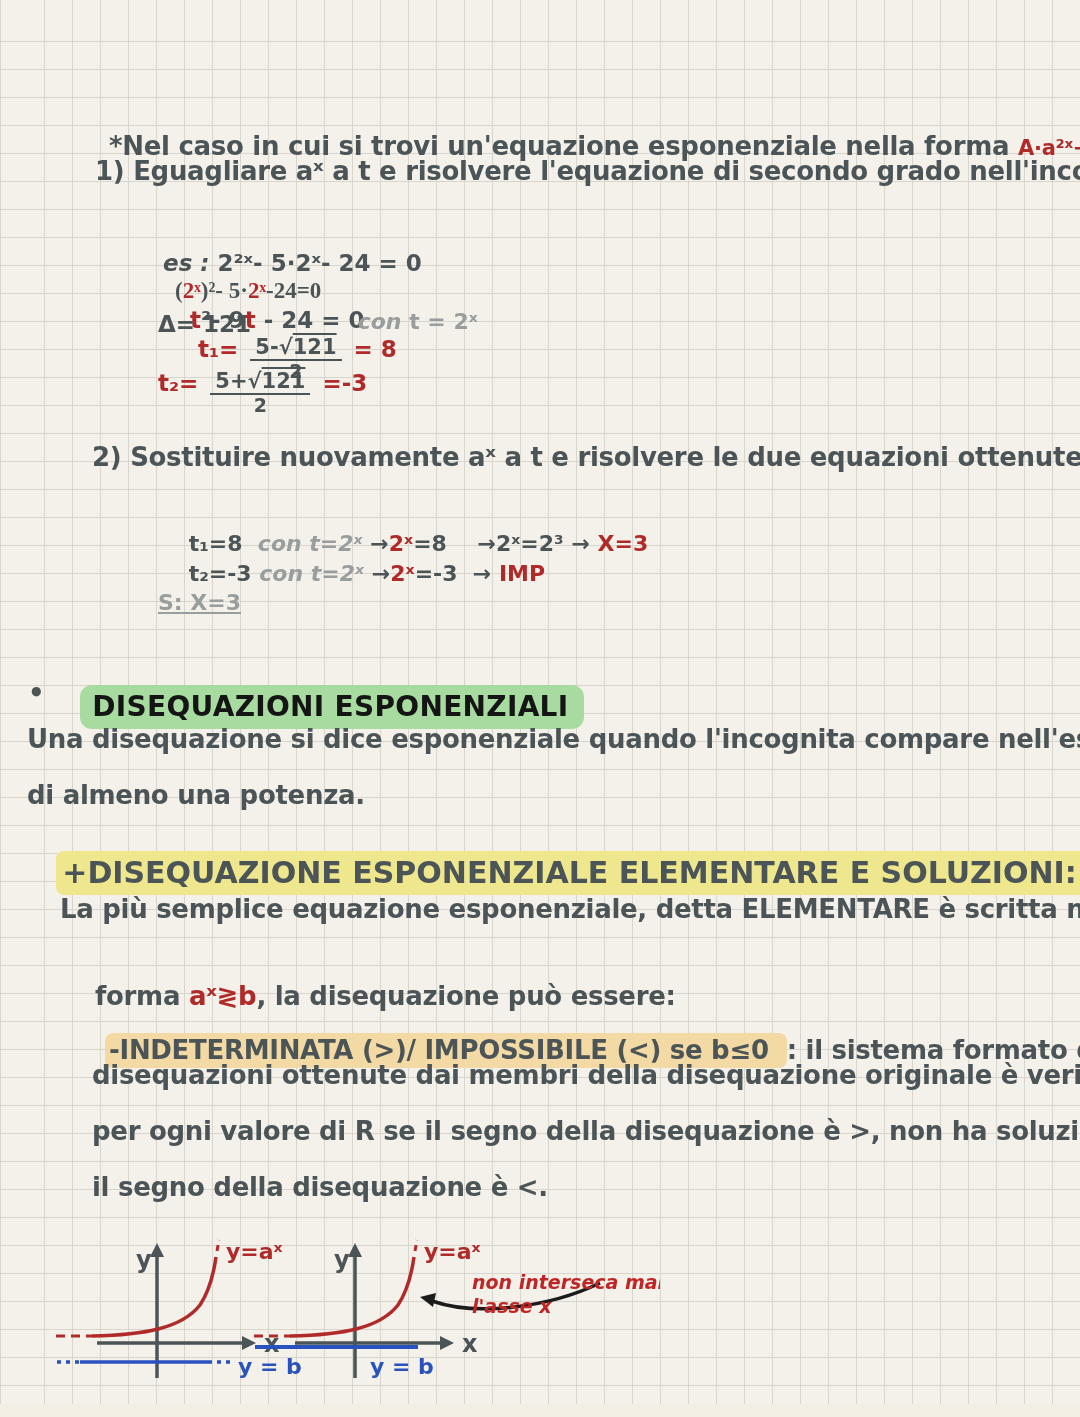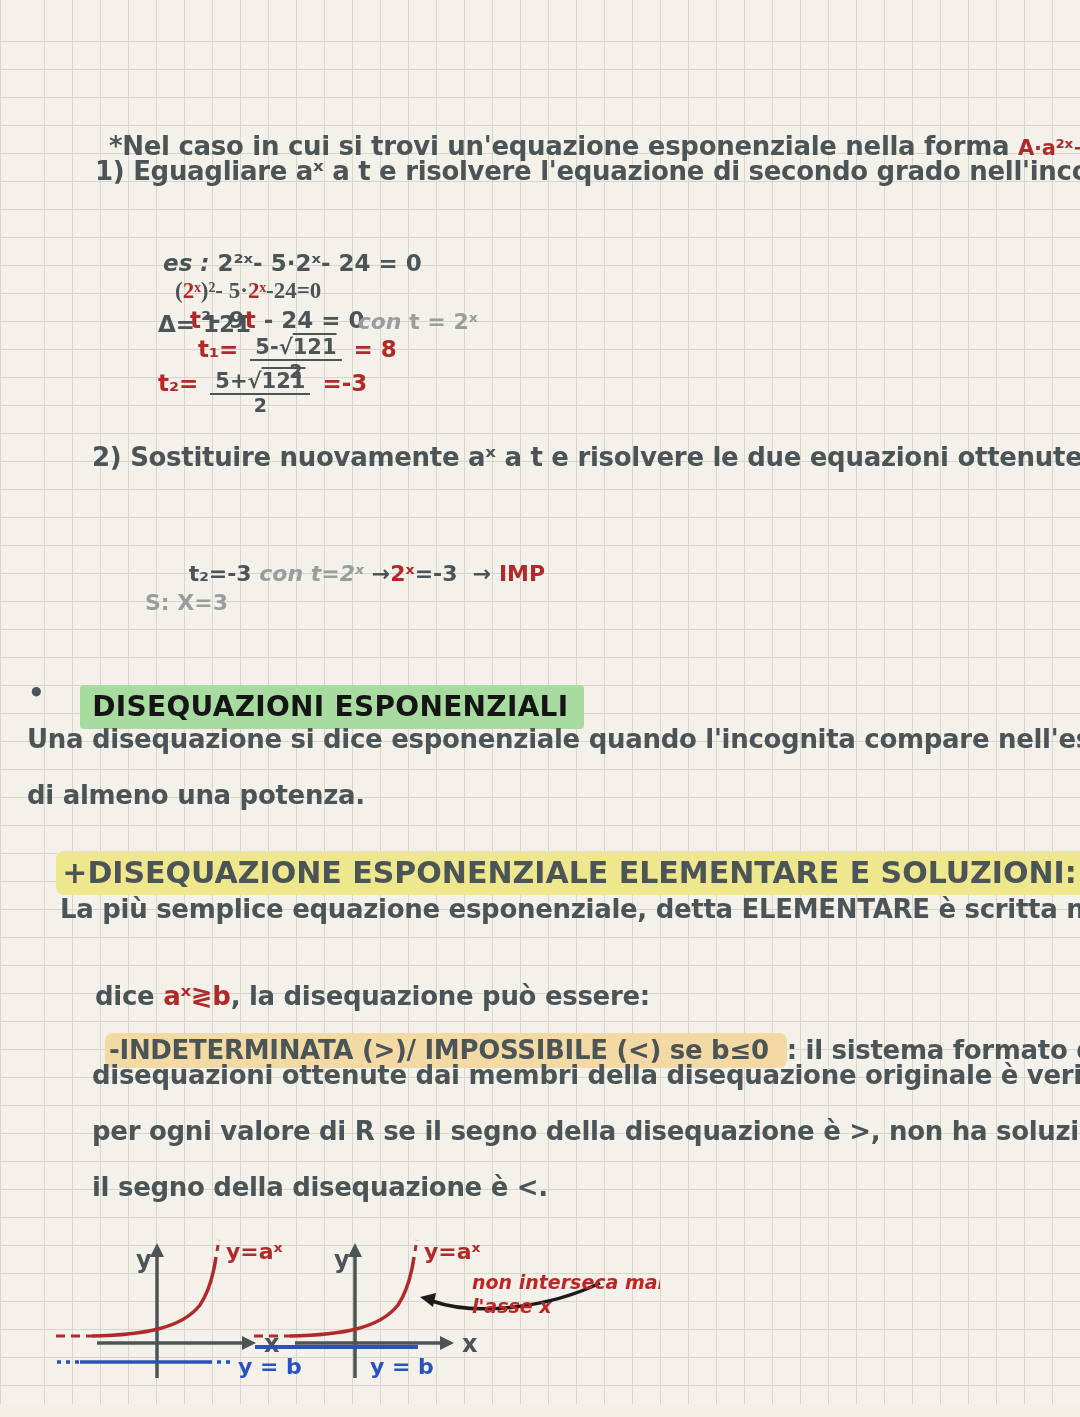--- a/index.html
+++ b/index.html
@@ -17,21 +17,21 @@
   }
   .bottom-strip{position:absolute;left:0;top:1404px;width:1080px;height:13px;background:#f3efe4;}
   .abs{position:absolute;white-space:pre;}
   .body-line{font-size:26px;letter-spacing:-0.3px;line-height:1.2;}
   .math-line{font-size:23px;letter-spacing:0;}
   .small-math{font-size:22px;}
   .red{color:#b12a2a;}
   .light{color:#989e9e;}
   .cursive{font-style:italic;}
   .black-heading{color:#151515;font-size:28px;letter-spacing:0.3px;}
-  .pill-green{background:#a7dba0;border-radius:4px;padding:5px 16px 6px 12px;display:inline-block;}
+  .pill-green{background:#a7dba0;border-radius:12px;padding:5px 16px 6px 12px;display:inline-block;}
   .pill-yellow{background:#efe78d;border-radius:8px;padding:4px 28px 5px 6px;display:inline-block;font-size:30px;}
   .hl-orange{background:#f3d9a4;border-radius:8px;padding:2px 18px 3px 4px;}
   .frac{display:inline-flex;flex-direction:column;align-items:center;line-height:1.05;margin:0 4px;}
   .frac .num{border-bottom:2.5px solid #4b5456;padding:0 5px 1px 5px;font-size:21px;}
   .frac .den{font-size:19px;padding-top:1px;}
   .radicand{text-decoration:overline;}
   .flexrow{display:flex;align-items:flex-start;}
   svg text{font-family:"DejaVu Sans",sans-serif;font-weight:bold;}
 </style>
 </head>
@@ -71,40 +71,43 @@
     <span class="red">t₂= </span>
     <span class="frac">
       <span class="num"><span>5+</span>√<span class="radicand">121</span></span>
       <span class="den">2</span>
     </span>
     <span class="red"> =-3</span>
   </div>
 
   <div class="abs body-line" style="left:92px;top:442px;">2) Sostituire nuovamente aˣ a t e risolvere le due equazioni ottenute.</div>
 
+  <div class="abs small-math" style="left:158px;top:506px;">
+    <span>t₁=8  </span><span class="light cursive">con t=2ˣ</span><span> →</span><span class="red">2ˣ</span><span>=8    </span><span>→2ˣ=2³ </span><span>→ </span><span class="red">X=3</span>
+  </div>
   <div class="abs small-math" style="left:158px;top:536px;">
     <span>t₂=-3 </span><span class="light cursive">con t=2ˣ</span><span> →</span><span class="red">2ˣ</span><span>=-3  </span><span>→ </span><span class="red">IMP</span>
   </div>
-  <div class="abs small-math light" style="left:145px;top:590px;">S: X=3</div>
+  <div class="abs small-math light" style="left:158px;top:590px;text-decoration:underline;">S: X=3</div>
 
   <div class="abs body-line" style="left:28px;top:678px;">•</div>
   <div class="abs" style="left:58px;top:666px;">
     <span class="pill-green black-heading">DISEQUAZIONI ESPONENZIALI</span>
   </div>
 
   <div class="abs body-line" style="left:27px;top:724px;">Una disequazione si dice esponenziale quando l'incognita compare nell'esponente</div>
   <div class="abs body-line" style="left:27px;top:780px;">di almeno una potenza.</div>
 
   <div class="abs" style="left:34px;top:832px;">
     <span class="pill-yellow">+DISEQUAZIONE ESPONENZIALE ELEMENTARE E SOLUZIONI:</span>
   </div>
 
   <div class="abs body-line" style="left:60px;top:894px;">La più semplice equazione esponenziale, detta ELEMENTARE è scritta nella</div>
   <div class="abs body-line" style="left:60px;top:950px;">
-    <span>dice </span><span class="red" style="font-size:26px;">aˣ≷b</span><span>, la disequazione può essere:</span>
+    <span>forma </span><span class="red" style="font-size:26px;">aˣ≷b</span><span>, la disequazione può essere:</span>
   </div>
 
   <div class="abs body-line" style="left:70px;top:1004px;">
     <span class="hl-orange">-INDETERMINATA (&gt;)/ IMPOSSIBILE (&lt;) se b≤0</span><span>: il sistema formato dalle</span>
   </div>
   <div class="abs body-line" style="left:92px;top:1060px;">disequazioni ottenute dai membri della disequazione originale è verificato</div>
   <div class="abs body-line" style="left:92px;top:1116px;">per ogni valore di R se il segno della disequazione è &gt;, non ha soluzioni se</div>
   <div class="abs body-line" style="left:92px;top:1172px;">il segno della disequazione è &lt;.</div>
 
   <svg class="abs" style="left:40px;top:1233px;" width="620" height="184" viewBox="0 0 620 184">

